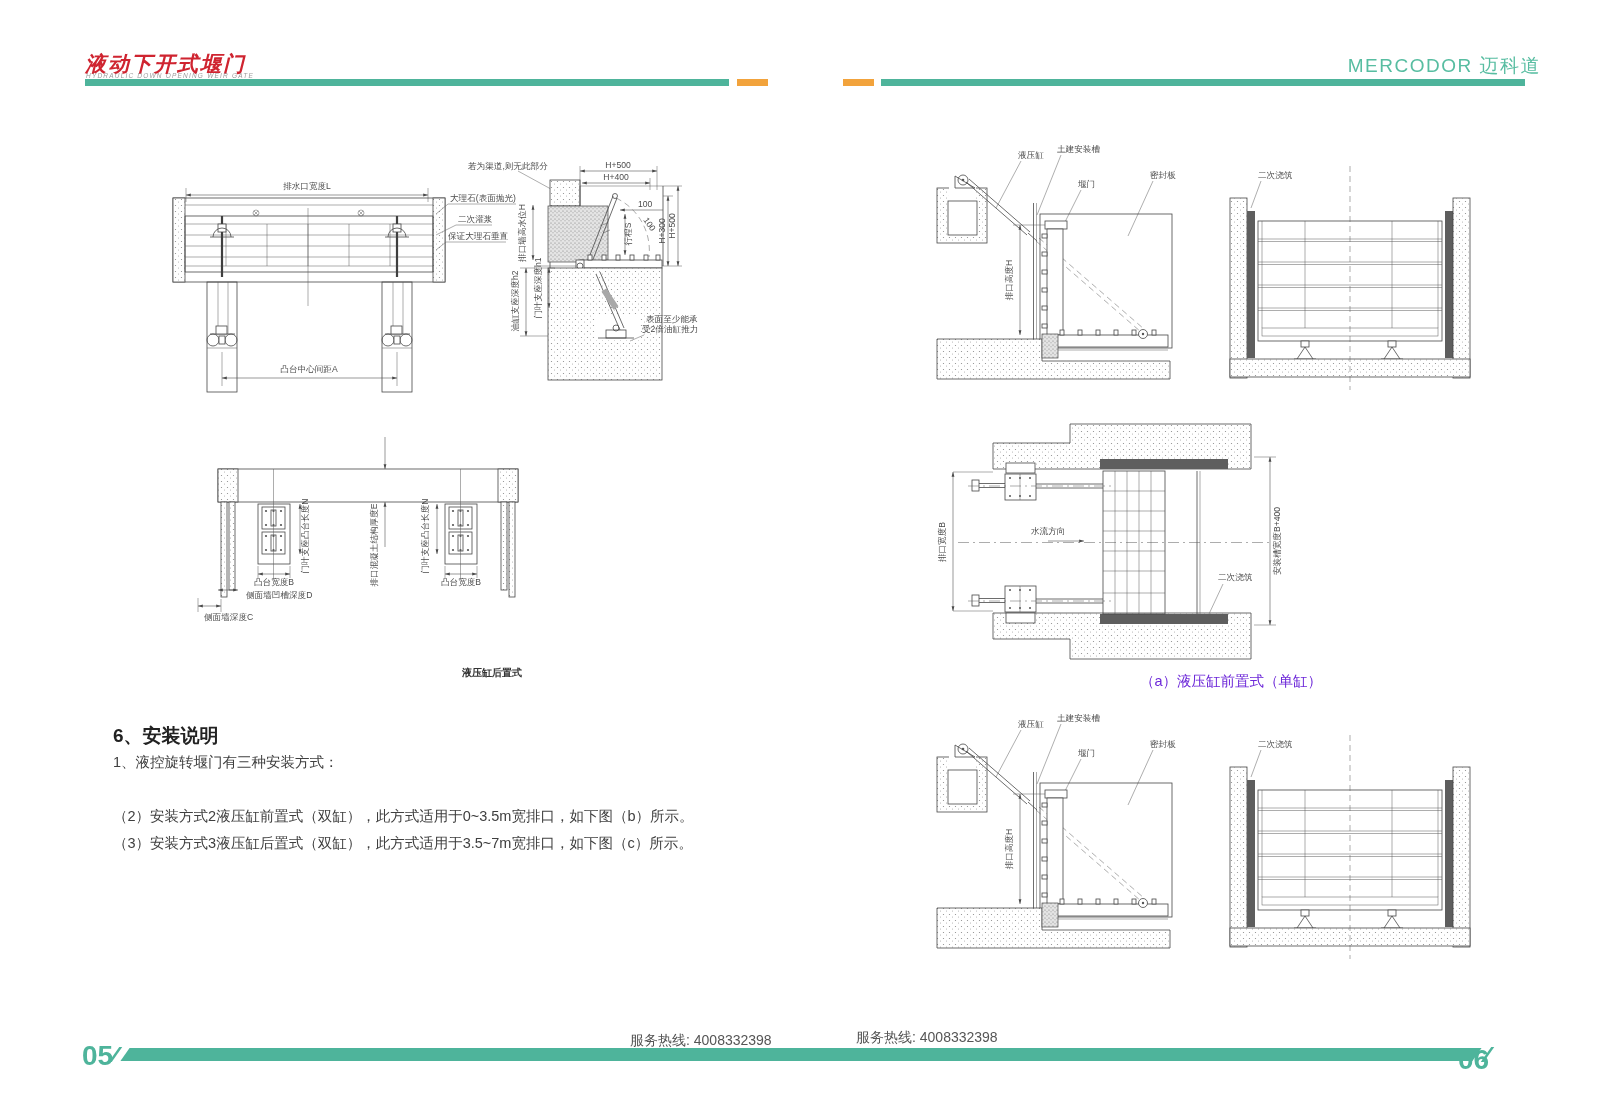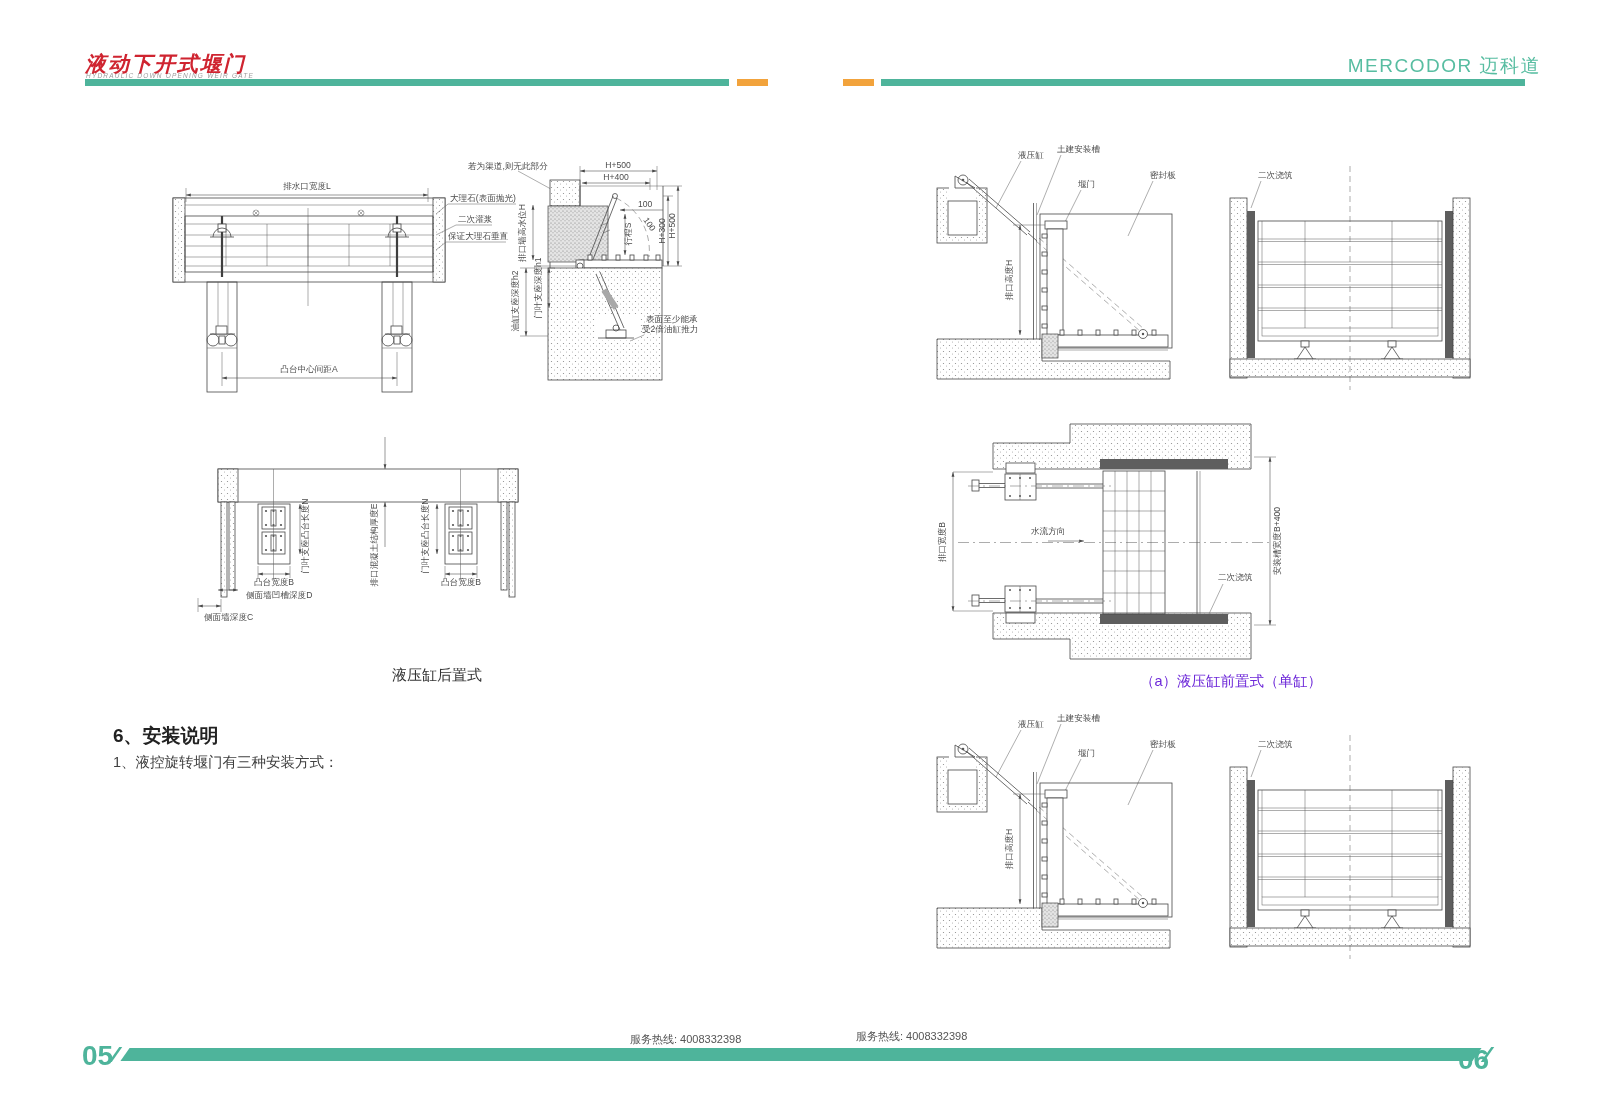--- a/index.html
+++ b/index.html
@@ -24,26 +24,26 @@
   .ldr{stroke:#6b6b6b;stroke-width:.55;fill:none;}
   .dots{fill:url(#pdots);stroke:#474747;stroke-width:.8;}
   .grout{fill:url(#pgrout);stroke:#474747;stroke-width:.7;}
   .dk{fill:#5e5e5e;stroke:none;}
   .whs{fill:#fff;stroke:#474747;stroke-width:.8;}
   .wh{fill:#fff;stroke:none;}
   .dsh{stroke-dasharray:6 4;}
   .dshf{stroke-dasharray:11 4 2 4;}
   .bolt{fill:#555;stroke:none;}
   
-  .caption{font-weight:normal;font-size:15px;color:#333;text-align:center;}
+  .caption{font-weight:bold;font-size:10px;color:#333;text-align:right;}
   .caption-a{font-size:14.5px;color:#6d28d9;text-align:right;}
   .sec-head{left:113px;top:723px;font-size:19px;font-weight:bold;color:#222;}
   .sec-line{left:113px;font-size:14.5px;color:#3f3f3f;}
   
-  .hotline{font-size:11px;color:#555;}
+  .hotline{font-size:14px;color:#555;}
   .pageno{font-size:28px;color:#4eb49b;font-weight:bold;}
   .fbar{background:#4eb49b;transform:skewX(-35deg);}
 </style>
 </head>
 <body>
 
 <div class="page">
 
   <svg width="0" height="0" style="position:absolute">
     <defs>
@@ -291,20 +291,22 @@
     <text x="84" y="153" text-anchor="middle">凸台宽度B</text>
     <text x="271" y="153" text-anchor="middle">凸台宽度B</text>
     <text x="56" y="166">侧面墙凹槽深度D</text>
     <text x="14" y="188">侧面墙深度C</text>
   </svg>
 
   <div class="abs caption" style="left:352px;top:666px;width:170px;">液压缸后置式</div>
 
   <div class="abs sec-head">6、安装说明</div>
   <div class="abs sec-line" style="top:753px;">1、液控旋转堰门有三种安装方式：</div>
+  <div class="abs sec-line" style="top:807px;">（2）安装方式2液压缸前置式（双缸），此方式适用于0~3.5m宽排口，如下图（b）所示。</div>
+  <div class="abs sec-line" style="top:834px;">（3）安装方式3液压缸后置式（双缸），此方式适用于3.5~7m宽排口，如下图（c）所示。</div>
 
   <svg class="diag" style="left:900px;top:128px" width="570" height="268" viewBox="0 0 570 268">
     <g>
       <line class="ldr" x1="121" y1="33" x2="96" y2="80"></line>
       <line class="ldr" x1="161" y1="27" x2="137" y2="87"></line>
       <line class="ldr" x1="181" y1="62" x2="156" y2="112"></line>
       <line class="ldr" x1="253" y1="53" x2="228" y2="108"></line>
       <line class="ldr" x1="361" y1="53" x2="351" y2="80"></line>
 
       <rect class="dots" x="37" y="60" width="50" height="55"></rect>

